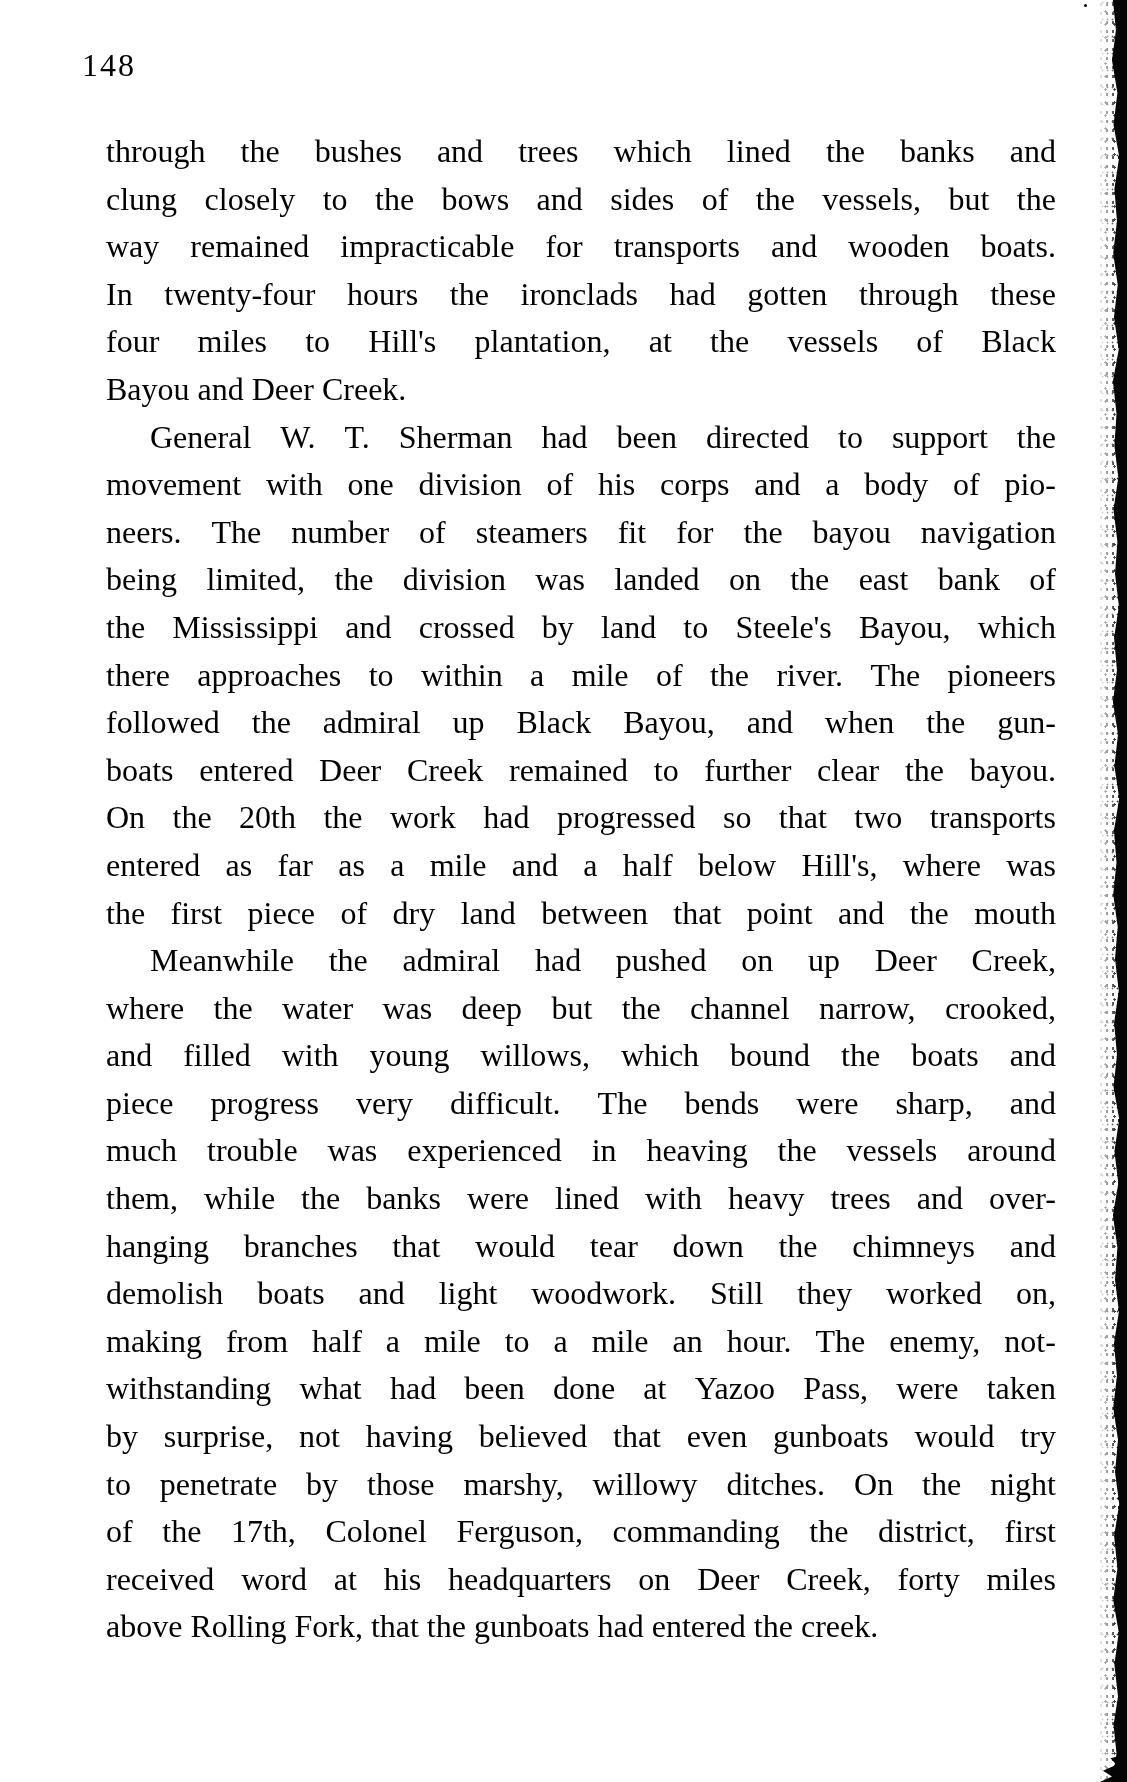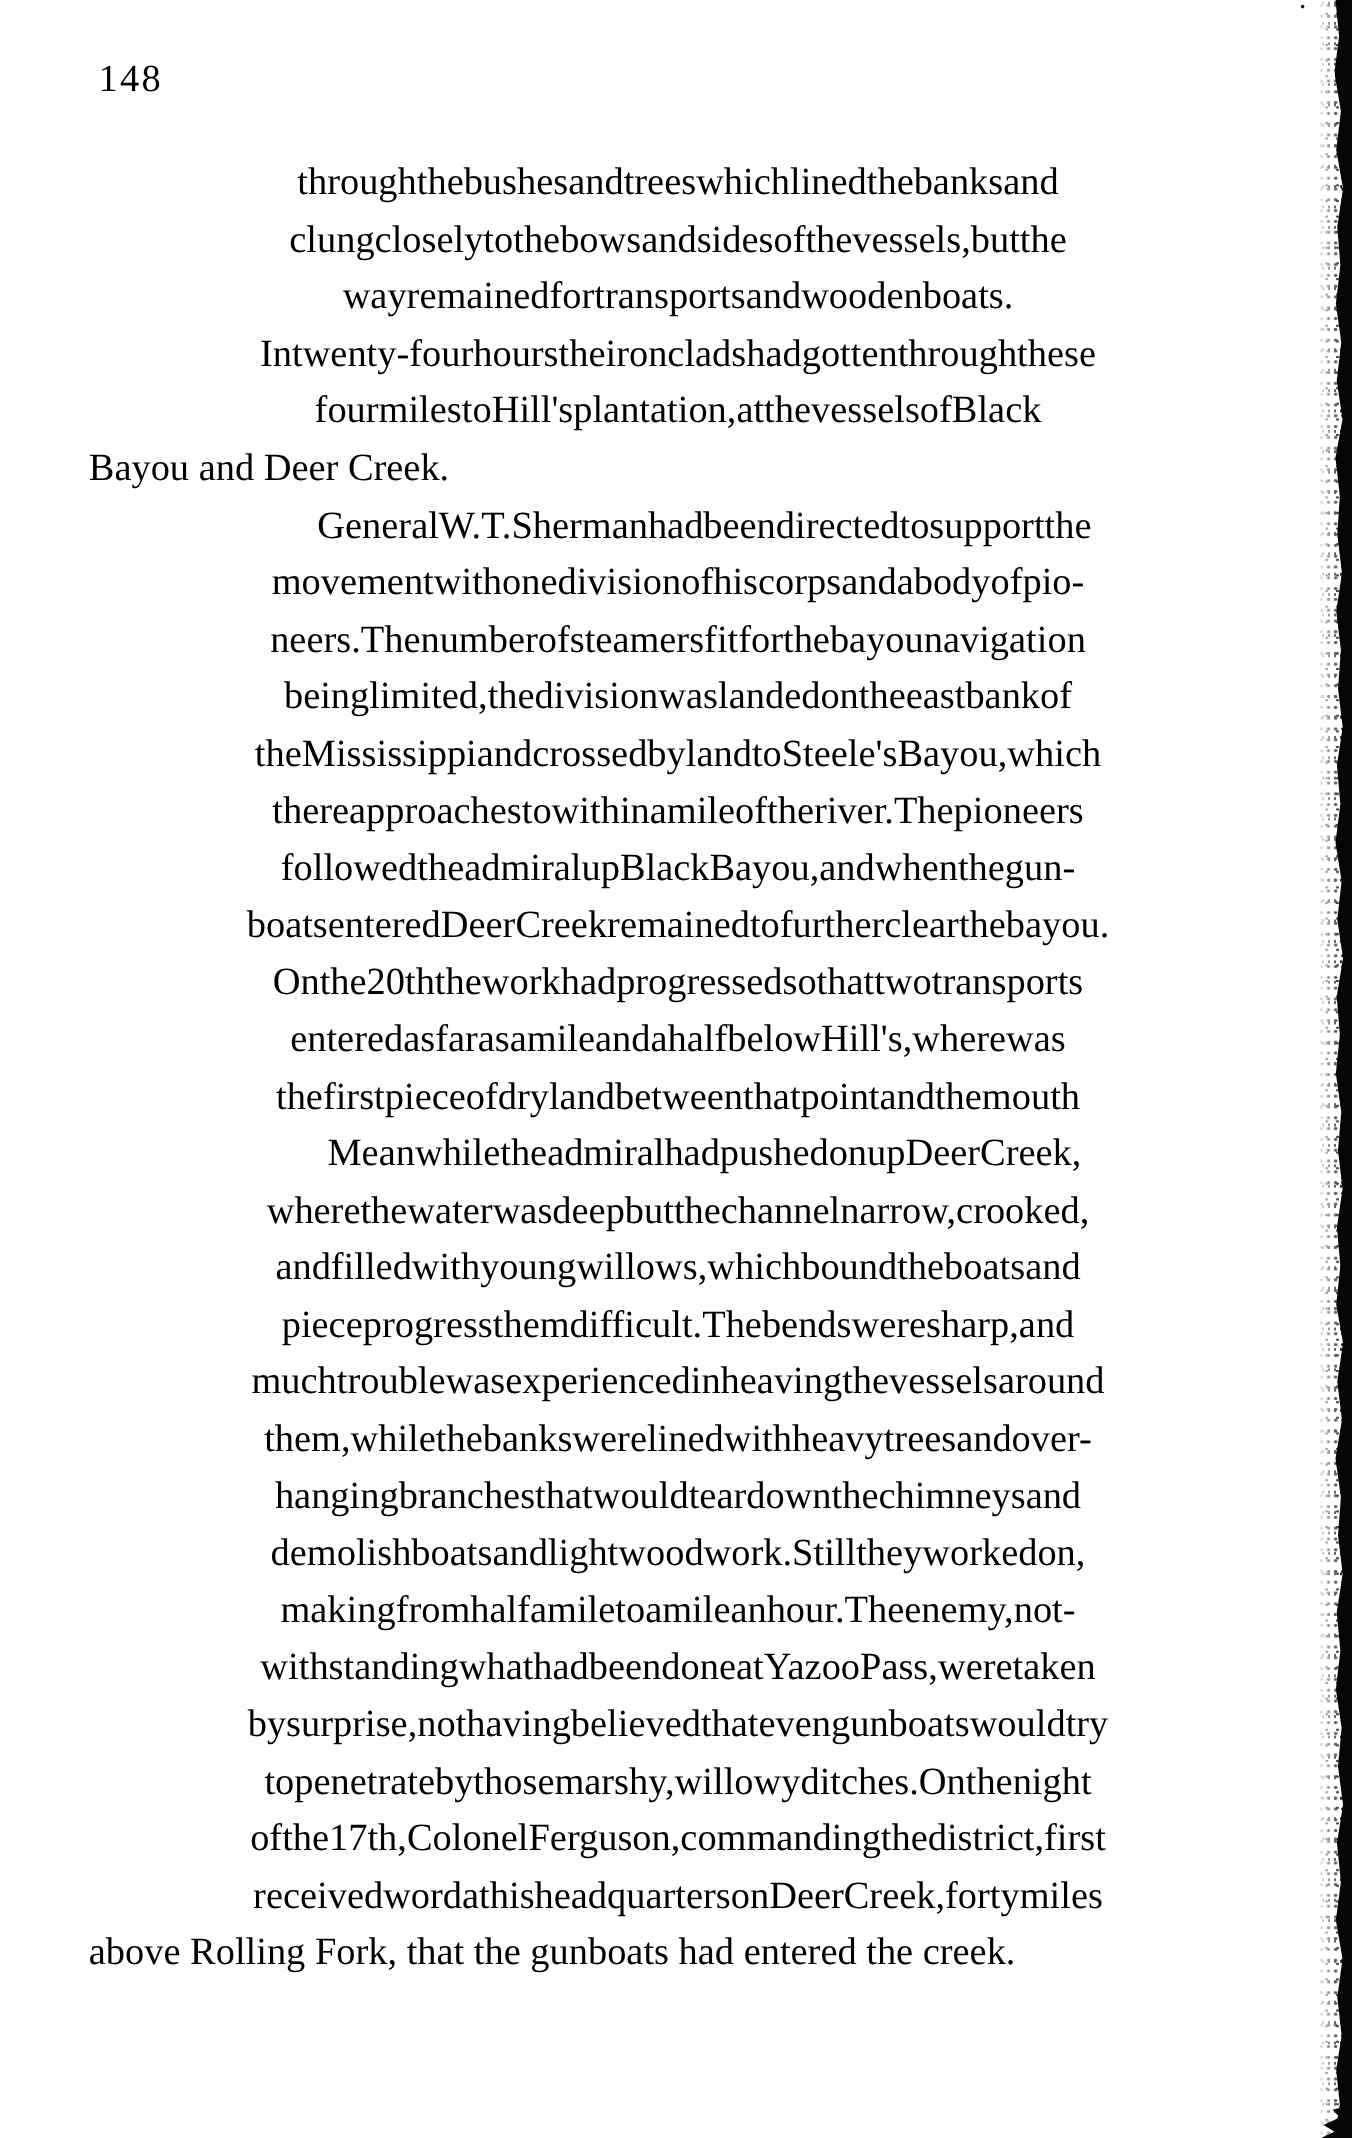--- a/index.html
+++ b/index.html
@@ -29,24 +29,25 @@
     word-spacing: 10px;
   }
 
   
   .text-block {
     position: absolute; left: 74px; top: 128px; width: 982px;
     font-size: 32px;
   }
   .line {
     display: flex;
-    justify-content: center;
+    justify-content: space-between;
     height: 47.6px;
     line-height: 47.6px;
     white-space: pre;
+    margin-left: 32px;
   }
   .line.last { display: block; }
   .line.indent { padding-left: 44px; }
 
   
   .scan-edge { position: absolute; top: 0; right: 0; width: 34px; height: 1782px; }
   .scan-edge-speckle {
     position: absolute; top: 0; right: 5px; width: 24px; height: 100%;
     background-image:
       radial-gradient(circle, #000 0 1.3px, transparent 1.45px),
@@ -86,39 +87,39 @@
 
 <div class="page">
 
   <header class="running-head">
     <span class="page-number">148</span>
   </header>
 
   <main class="text-block">
       <div class="line"><span>through</span><span>the</span><span>bushes</span><span>and</span><span>trees</span><span>which</span><span>lined</span><span>the</span><span>banks</span><span>and</span></div>
       <div class="line"><span>clung</span><span>closely</span><span>to</span><span>the</span><span>bows</span><span>and</span><span>sides</span><span>of</span><span>the</span><span>vessels,</span><span>but</span><span>the</span></div>
-      <div class="line"><span>way</span><span>remained</span><span>for</span><span>transports</span><span>and</span><span>wooden</span><span>boats.</span></div>
+      <div class="line"><span>way</span><span>remained</span><span>impracticable</span><span>for</span><span>transports</span><span>and</span><span>wooden</span><span>boats.</span></div>
       <div class="line"><span>In</span><span>twenty-four</span><span>hours</span><span>the</span><span>ironclads</span><span>had</span><span>gotten</span><span>through</span><span>these</span></div>
       <div class="line"><span>four</span><span>miles</span><span>to</span><span>Hill's</span><span>plantation,</span><span>at</span><span>the</span><span>vessels</span><span>of</span><span>Black</span></div>
       <div class="line last">Bayou and Deer Creek.</div>
       <div class="line indent"><span>General</span><span>W.</span><span>T.</span><span>Sherman</span><span>had</span><span>been</span><span>directed</span><span>to</span><span>support</span><span>the</span></div>
       <div class="line"><span>movement</span><span>with</span><span>one</span><span>division</span><span>of</span><span>his</span><span>corps</span><span>and</span><span>a</span><span>body</span><span>of</span><span>pio-</span></div>
       <div class="line"><span>neers.</span><span>The</span><span>number</span><span>of</span><span>steamers</span><span>fit</span><span>for</span><span>the</span><span>bayou</span><span>navigation</span></div>
       <div class="line"><span>being</span><span>limited,</span><span>the</span><span>division</span><span>was</span><span>landed</span><span>on</span><span>the</span><span>east</span><span>bank</span><span>of</span></div>
       <div class="line"><span>the</span><span>Mississippi</span><span>and</span><span>crossed</span><span>by</span><span>land</span><span>to</span><span>Steele's</span><span>Bayou,</span><span>which</span></div>
       <div class="line"><span>there</span><span>approaches</span><span>to</span><span>within</span><span>a</span><span>mile</span><span>of</span><span>the</span><span>river.</span><span>The</span><span>pioneers</span></div>
       <div class="line"><span>followed</span><span>the</span><span>admiral</span><span>up</span><span>Black</span><span>Bayou,</span><span>and</span><span>when</span><span>the</span><span>gun-</span></div>
       <div class="line"><span>boats</span><span>entered</span><span>Deer</span><span>Creek</span><span>remained</span><span>to</span><span>further</span><span>clear</span><span>the</span><span>bayou.</span></div>
       <div class="line"><span>On</span><span>the</span><span>20th</span><span>the</span><span>work</span><span>had</span><span>progressed</span><span>so</span><span>that</span><span>two</span><span>transports</span></div>
       <div class="line"><span>entered</span><span>as</span><span>far</span><span>as</span><span>a</span><span>mile</span><span>and</span><span>a</span><span>half</span><span>below</span><span>Hill's,</span><span>where</span><span>was</span></div>
       <div class="line"><span>the</span><span>first</span><span>piece</span><span>of</span><span>dry</span><span>land</span><span>between</span><span>that</span><span>point</span><span>and</span><span>the</span><span>mouth</span></div>
       <div class="line indent"><span>Meanwhile</span><span>the</span><span>admiral</span><span>had</span><span>pushed</span><span>on</span><span>up</span><span>Deer</span><span>Creek,</span></div>
       <div class="line"><span>where</span><span>the</span><span>water</span><span>was</span><span>deep</span><span>but</span><span>the</span><span>channel</span><span>narrow,</span><span>crooked,</span></div>
       <div class="line"><span>and</span><span>filled</span><span>with</span><span>young</span><span>willows,</span><span>which</span><span>bound</span><span>the</span><span>boats</span><span>and</span></div>
-      <div class="line"><span>piece</span><span>progress</span><span>them</span><span>difficult.</span><span>The</span><span>bends</span><span>were</span><span>sharp,</span><span>and</span></div>
+      <div class="line"><span>piece</span><span>progress</span><span>very</span><span>difficult.</span><span>The</span><span>bends</span><span>were</span><span>sharp,</span><span>and</span></div>
       <div class="line"><span>much</span><span>trouble</span><span>was</span><span>experienced</span><span>in</span><span>heaving</span><span>the</span><span>vessels</span><span>around</span></div>
       <div class="line"><span>them,</span><span>while</span><span>the</span><span>banks</span><span>were</span><span>lined</span><span>with</span><span>heavy</span><span>trees</span><span>and</span><span>over-</span></div>
       <div class="line"><span>hanging</span><span>branches</span><span>that</span><span>would</span><span>tear</span><span>down</span><span>the</span><span>chimneys</span><span>and</span></div>
       <div class="line"><span>demolish</span><span>boats</span><span>and</span><span>light</span><span>woodwork.</span><span>Still</span><span>they</span><span>worked</span><span>on,</span></div>
       <div class="line"><span>making</span><span>from</span><span>half</span><span>a</span><span>mile</span><span>to</span><span>a</span><span>mile</span><span>an</span><span>hour.</span><span>The</span><span>enemy,</span><span>not-</span></div>
       <div class="line"><span>withstanding</span><span>what</span><span>had</span><span>been</span><span>done</span><span>at</span><span>Yazoo</span><span>Pass,</span><span>were</span><span>taken</span></div>
       <div class="line"><span>by</span><span>surprise,</span><span>not</span><span>having</span><span>believed</span><span>that</span><span>even</span><span>gunboats</span><span>would</span><span>try</span></div>
       <div class="line"><span>to</span><span>penetrate</span><span>by</span><span>those</span><span>marshy,</span><span>willowy</span><span>ditches.</span><span>On</span><span>the</span><span>night</span></div>
       <div class="line"><span>of</span><span>the</span><span>17th,</span><span>Colonel</span><span>Ferguson,</span><span>commanding</span><span>the</span><span>district,</span><span>first</span></div>
       <div class="line"><span>received</span><span>word</span><span>at</span><span>his</span><span>headquarters</span><span>on</span><span>Deer</span><span>Creek,</span><span>forty</span><span>miles</span></div>

